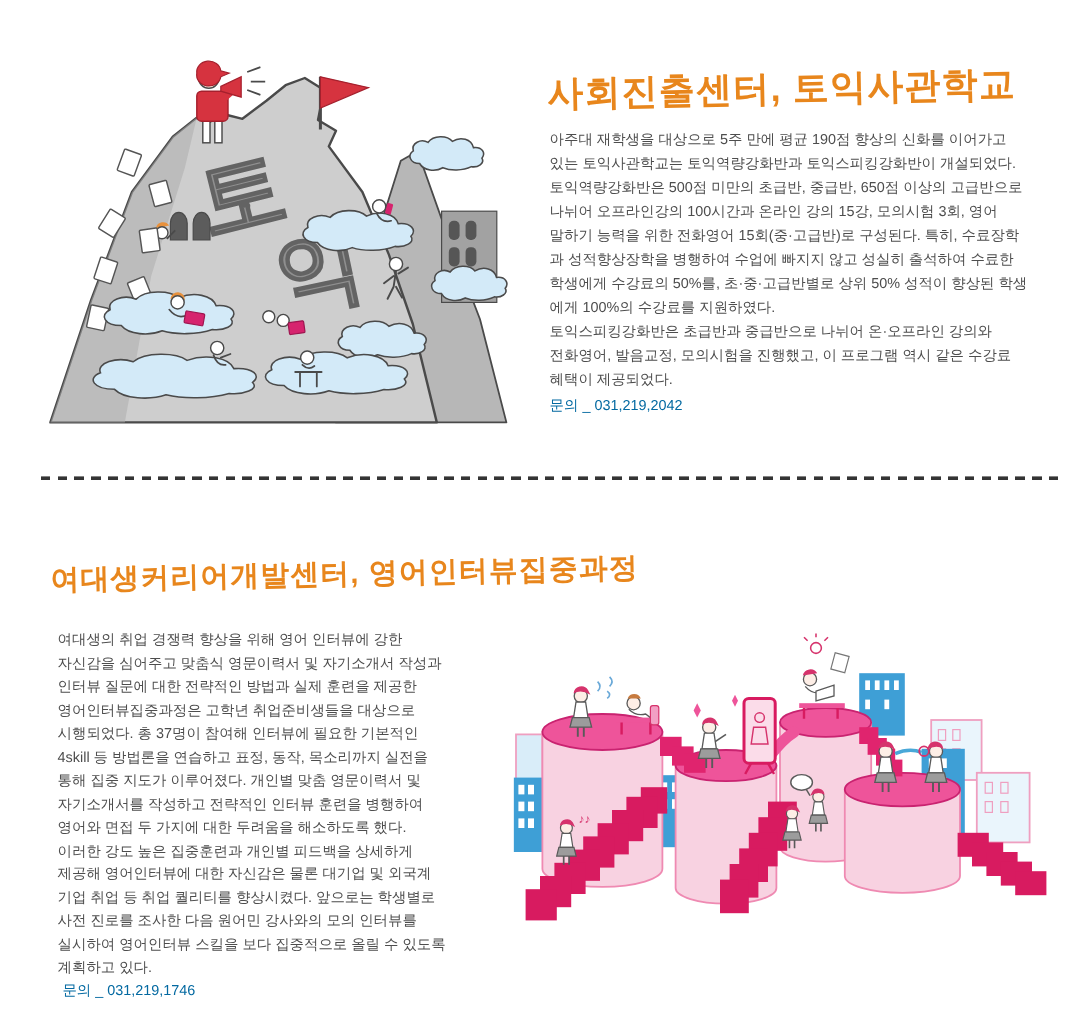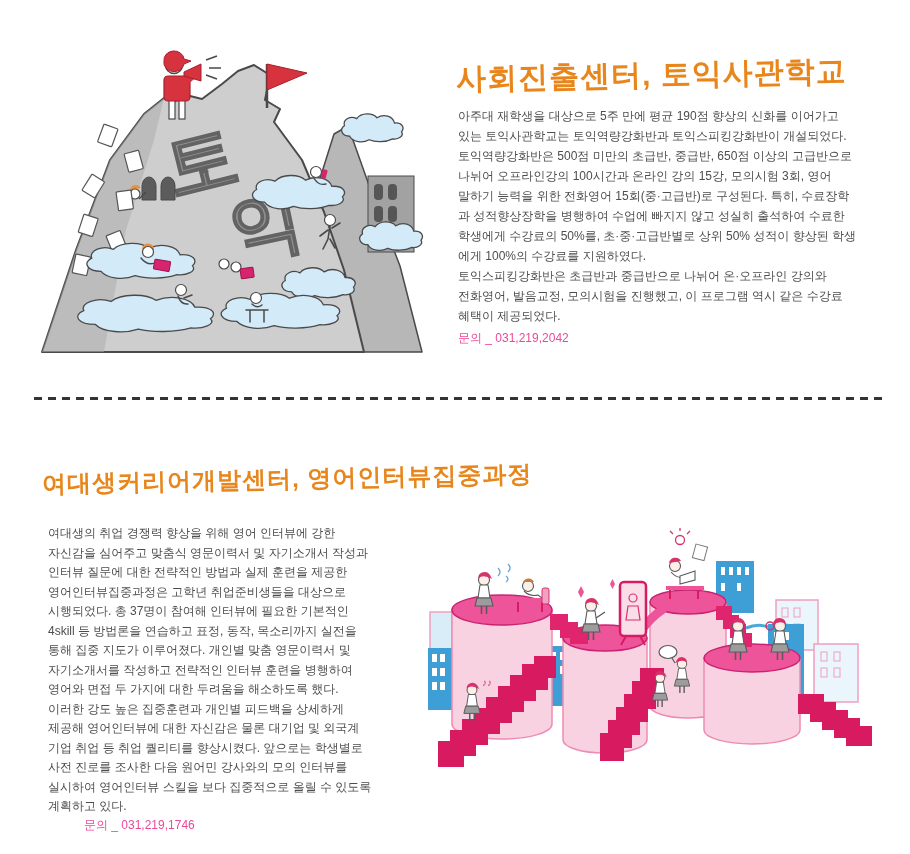--- a/index.html
+++ b/index.html
@@ -11,23 +11,23 @@
     position:absolute; color:#E8861C; font-weight:bold; line-height:1.1;
     transform:rotate(-1.2deg); letter-spacing:1px; white-space:pre;
   }
   .t1 { left:456px; top:38px;  font-size:30px; }
   .t2 { left:42px;  top:450px; font-size:24px; }
   .body-text {
     position:absolute; color:#4d4d4d; font-size:12px; white-space:pre;
   }
   .b1 { left:458px; top:106px; line-height:20px;  width:460px; }
   .b2 { left:48px;  top:524px; line-height:19.5px; width:395px; }
-  .contact { position:absolute; color:#ec4899; font-size:12px; white-space:pre; }
+  .contact { position:absolute; color:#0369a1; font-size:12px; white-space:pre; }
   .c1 { left:458px; top:330px; }
-  .c2 { left:52px;  top:817px;margin-left:32px; }
+  .c2 { left:52px;  top:817px; }
   .divider {
     position:absolute; left:34px; top:397px; width:848px; height:3px;
     background:repeating-linear-gradient(90deg,#343434 0 8px, transparent 8px 14px);
   }
   figure.illus { position:absolute; margin:0; padding:0; }
   .illus-toeic  { left:18px;  top:8px;   width:420px; height:352px; }
   .illus-career { left:428px; top:528px; width:482px; height:326px; }
   svg { display:block; width:100%; height:100%; }
   .carved { font-family:"Liberation Sans", sans-serif; font-weight:bold; }
   .note-glyph { font-family:"Liberation Sans", sans-serif; }

